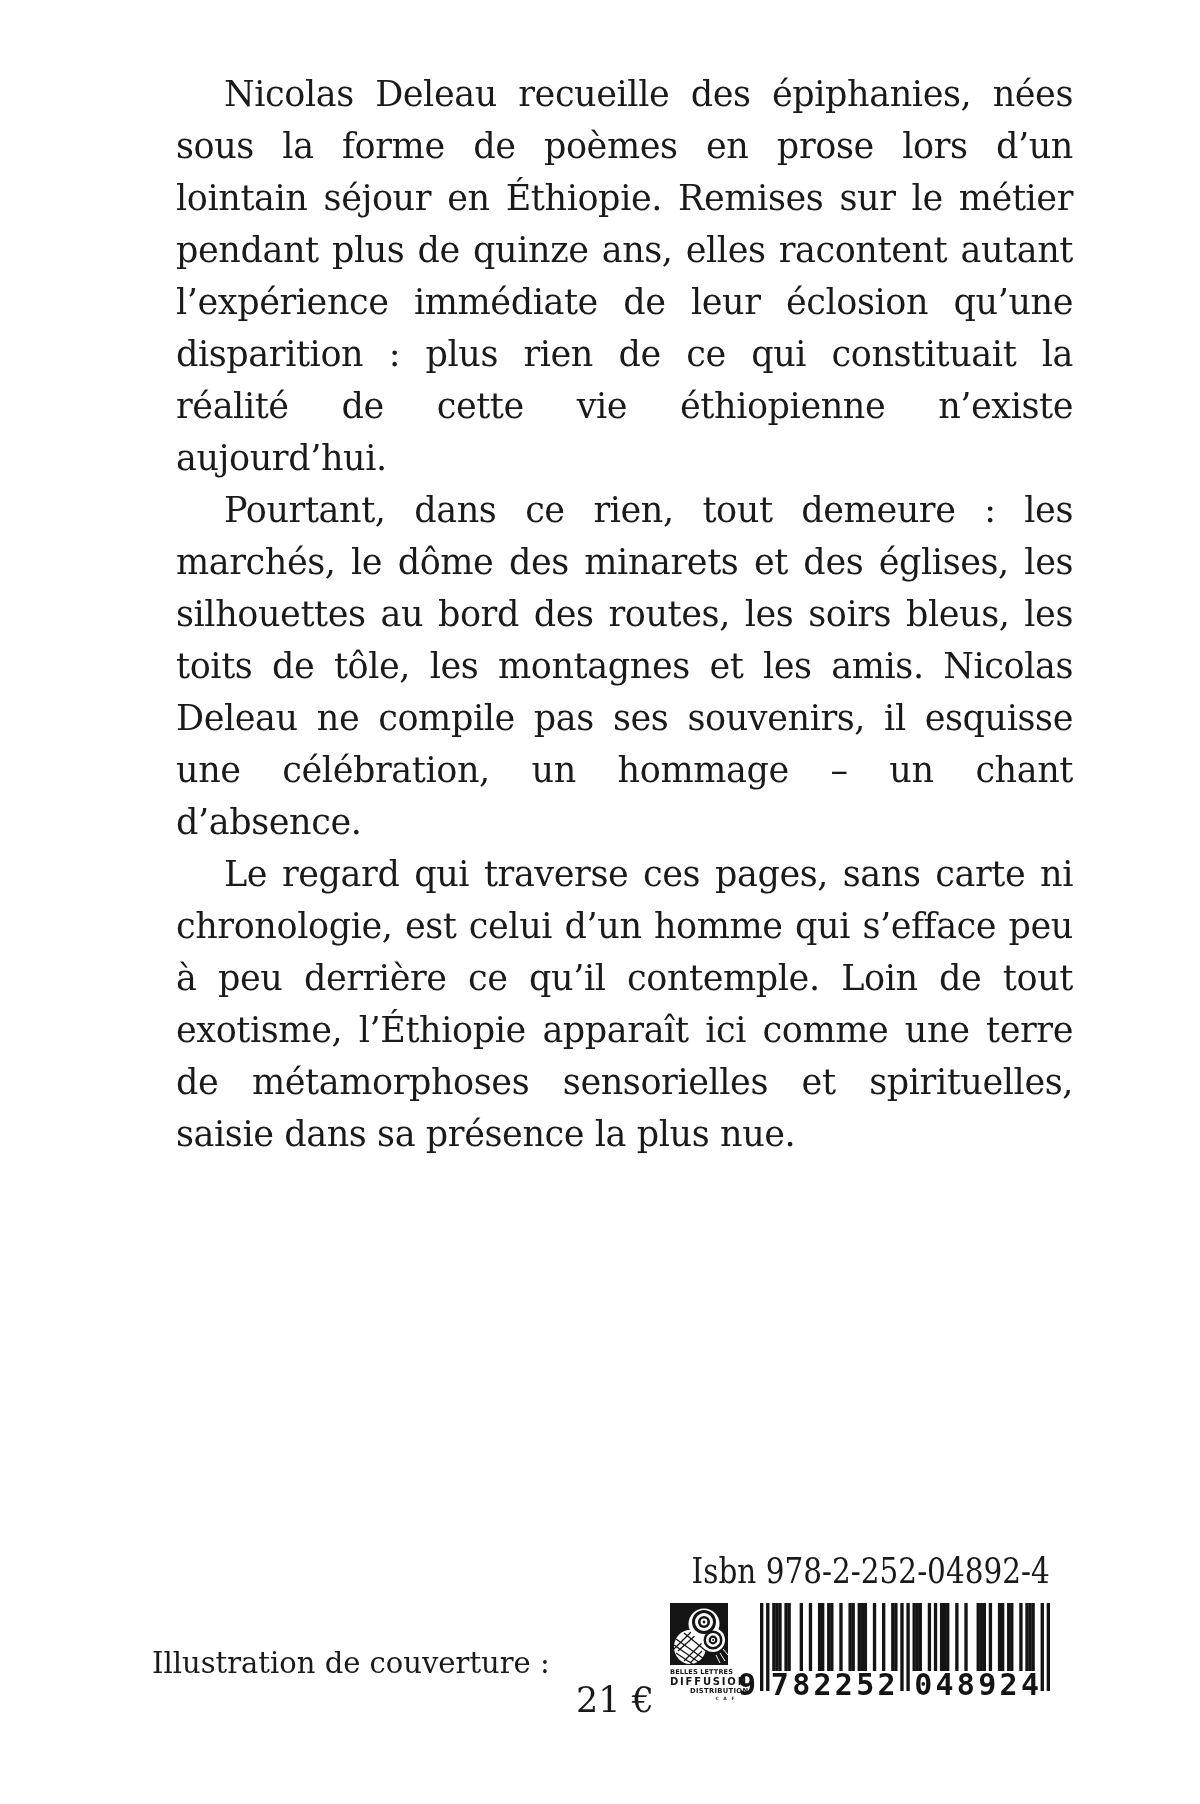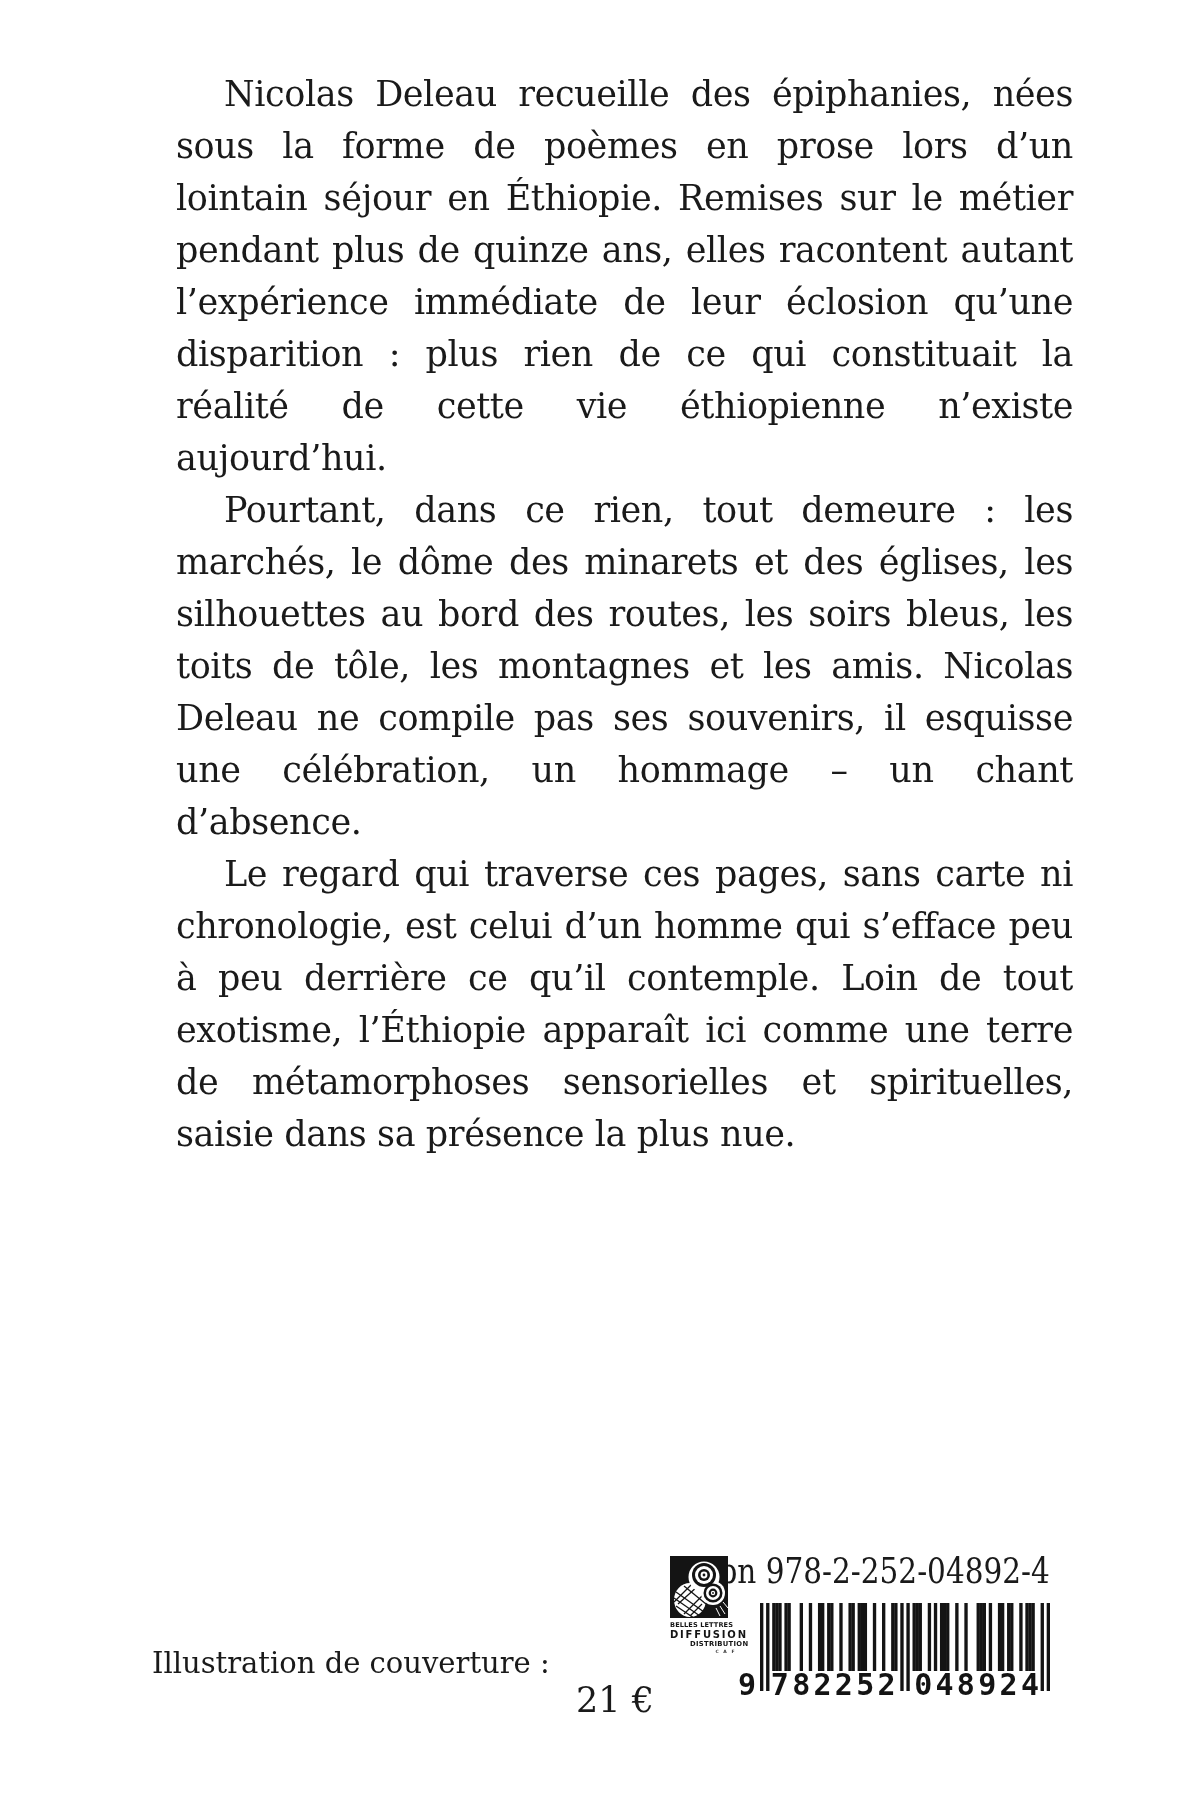--- a/index.html
+++ b/index.html
@@ -30,21 +30,21 @@
   .price{
     position:absolute;left:576px;top:1680px;
     font-size:35px;white-space:nowrap;
   }
   .credit{
     position:absolute;left:152px;top:1646px;
     font-size:29px;line-height:35px;
   }
   
   .publisher{
-    position:absolute;left:670px;top:1556px;width:66px;
+    position:absolute;left:670px;top:1603px;width:66px;
     font-family:"DejaVu Sans", sans-serif;font-weight:bold;color:#141414;
   }
   .logo-square{width:58px;height:62px;}
   .pl-line1{font-size:6.6px;letter-spacing:0.1px;margin-top:3px;white-space:nowrap;}
   .pl-line2{font-size:10px;letter-spacing:1.8px;white-space:nowrap;}
   .pl-line3{font-size:6.8px;letter-spacing:0.3px;white-space:nowrap;padding-left:20px;}
   .pl-fine{font-size:4.5px;letter-spacing:1.5px;text-align:right;margin-top:1px;color:#333;}
 
   
   .barcode{position:absolute;left:738px;top:1603px;width:312px;height:94px;}

